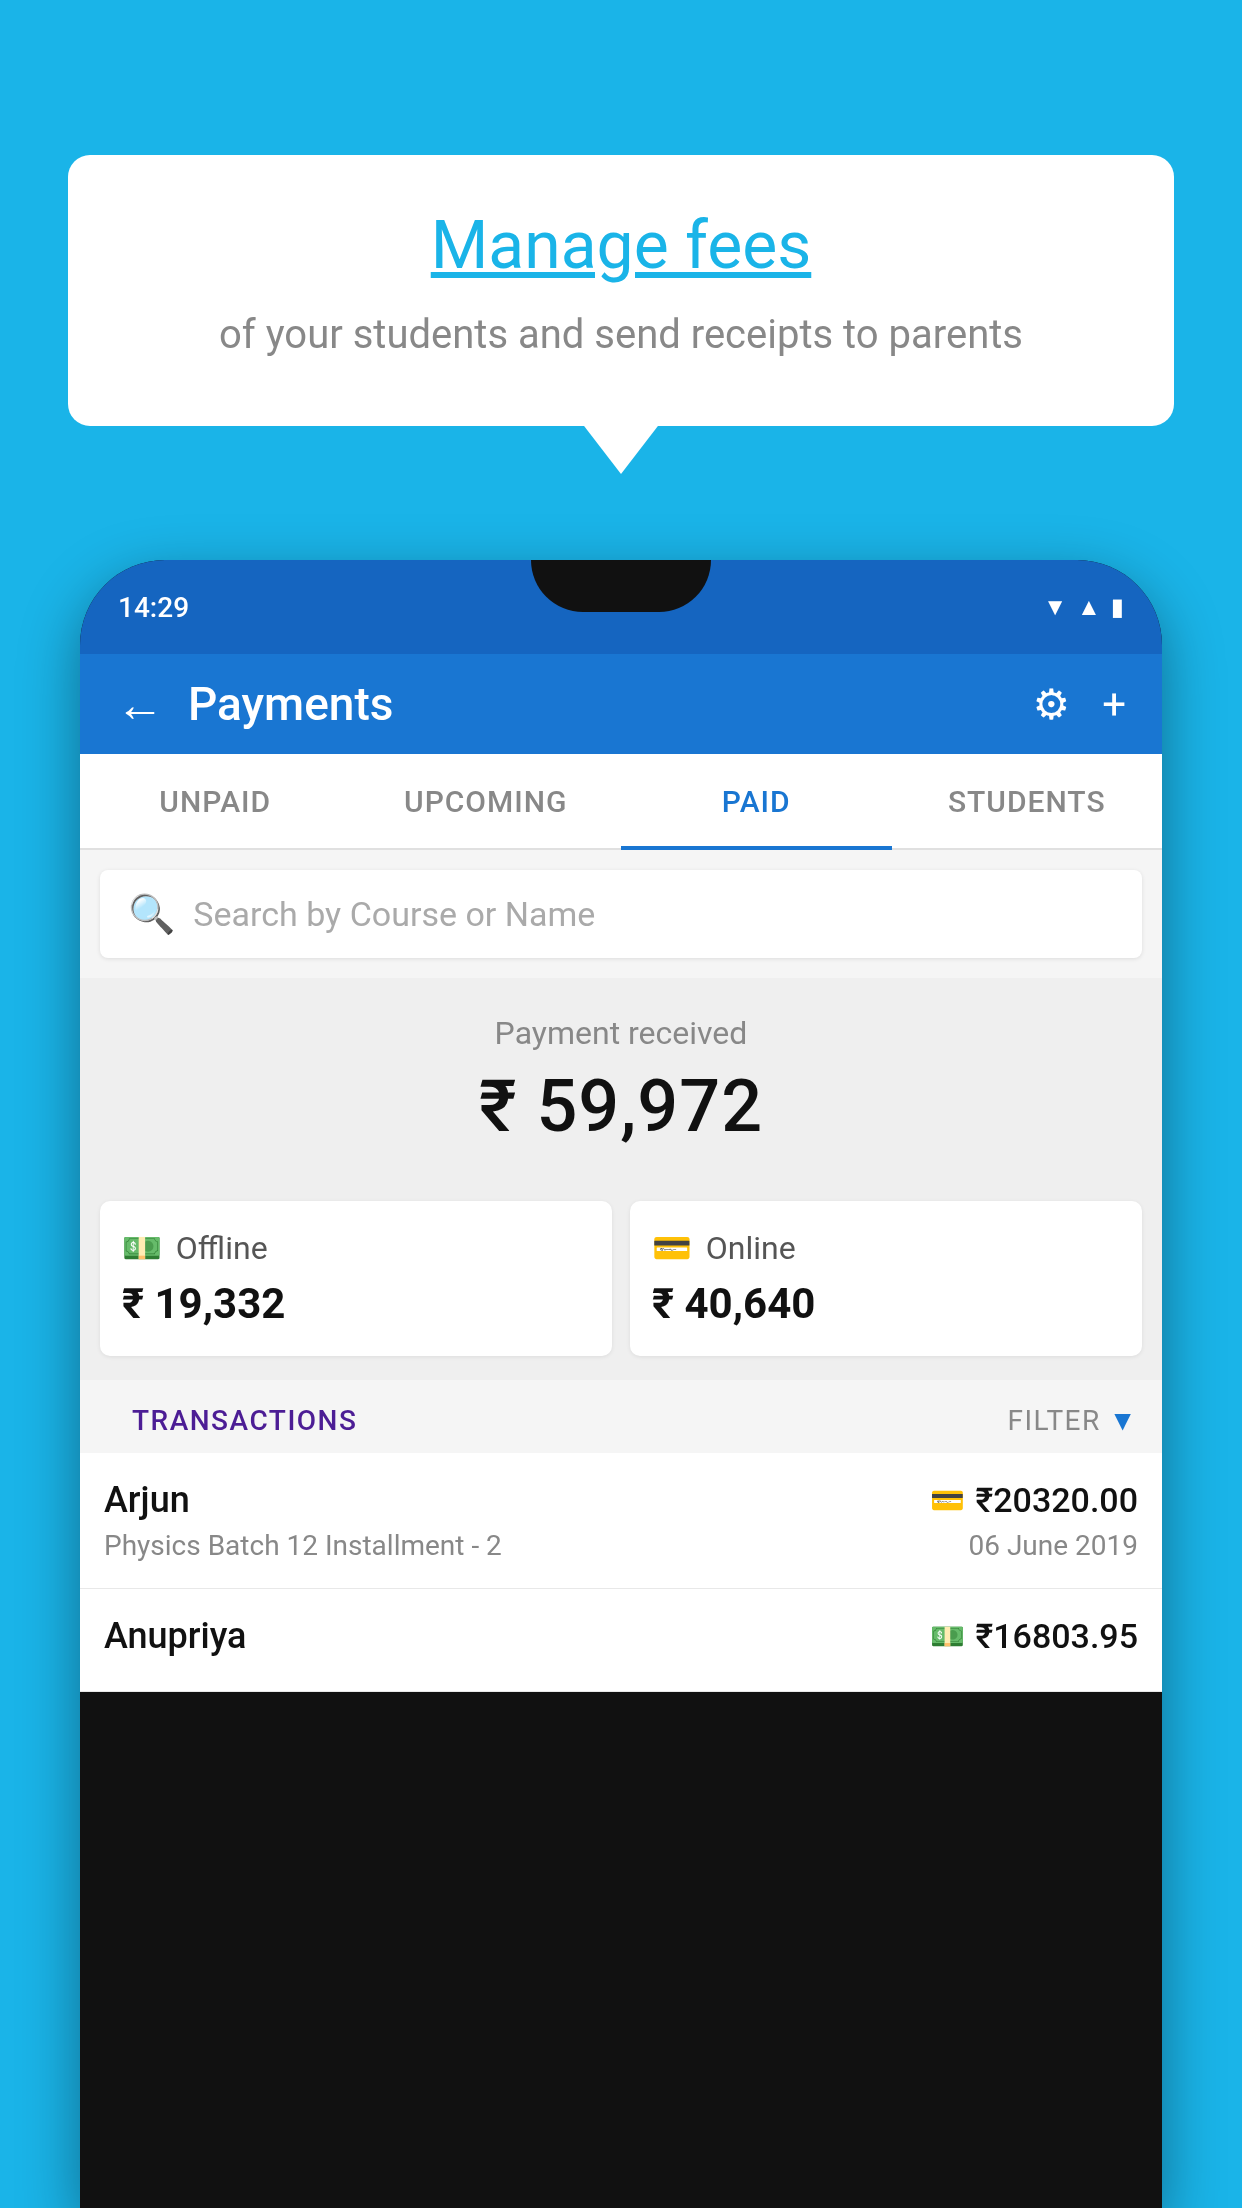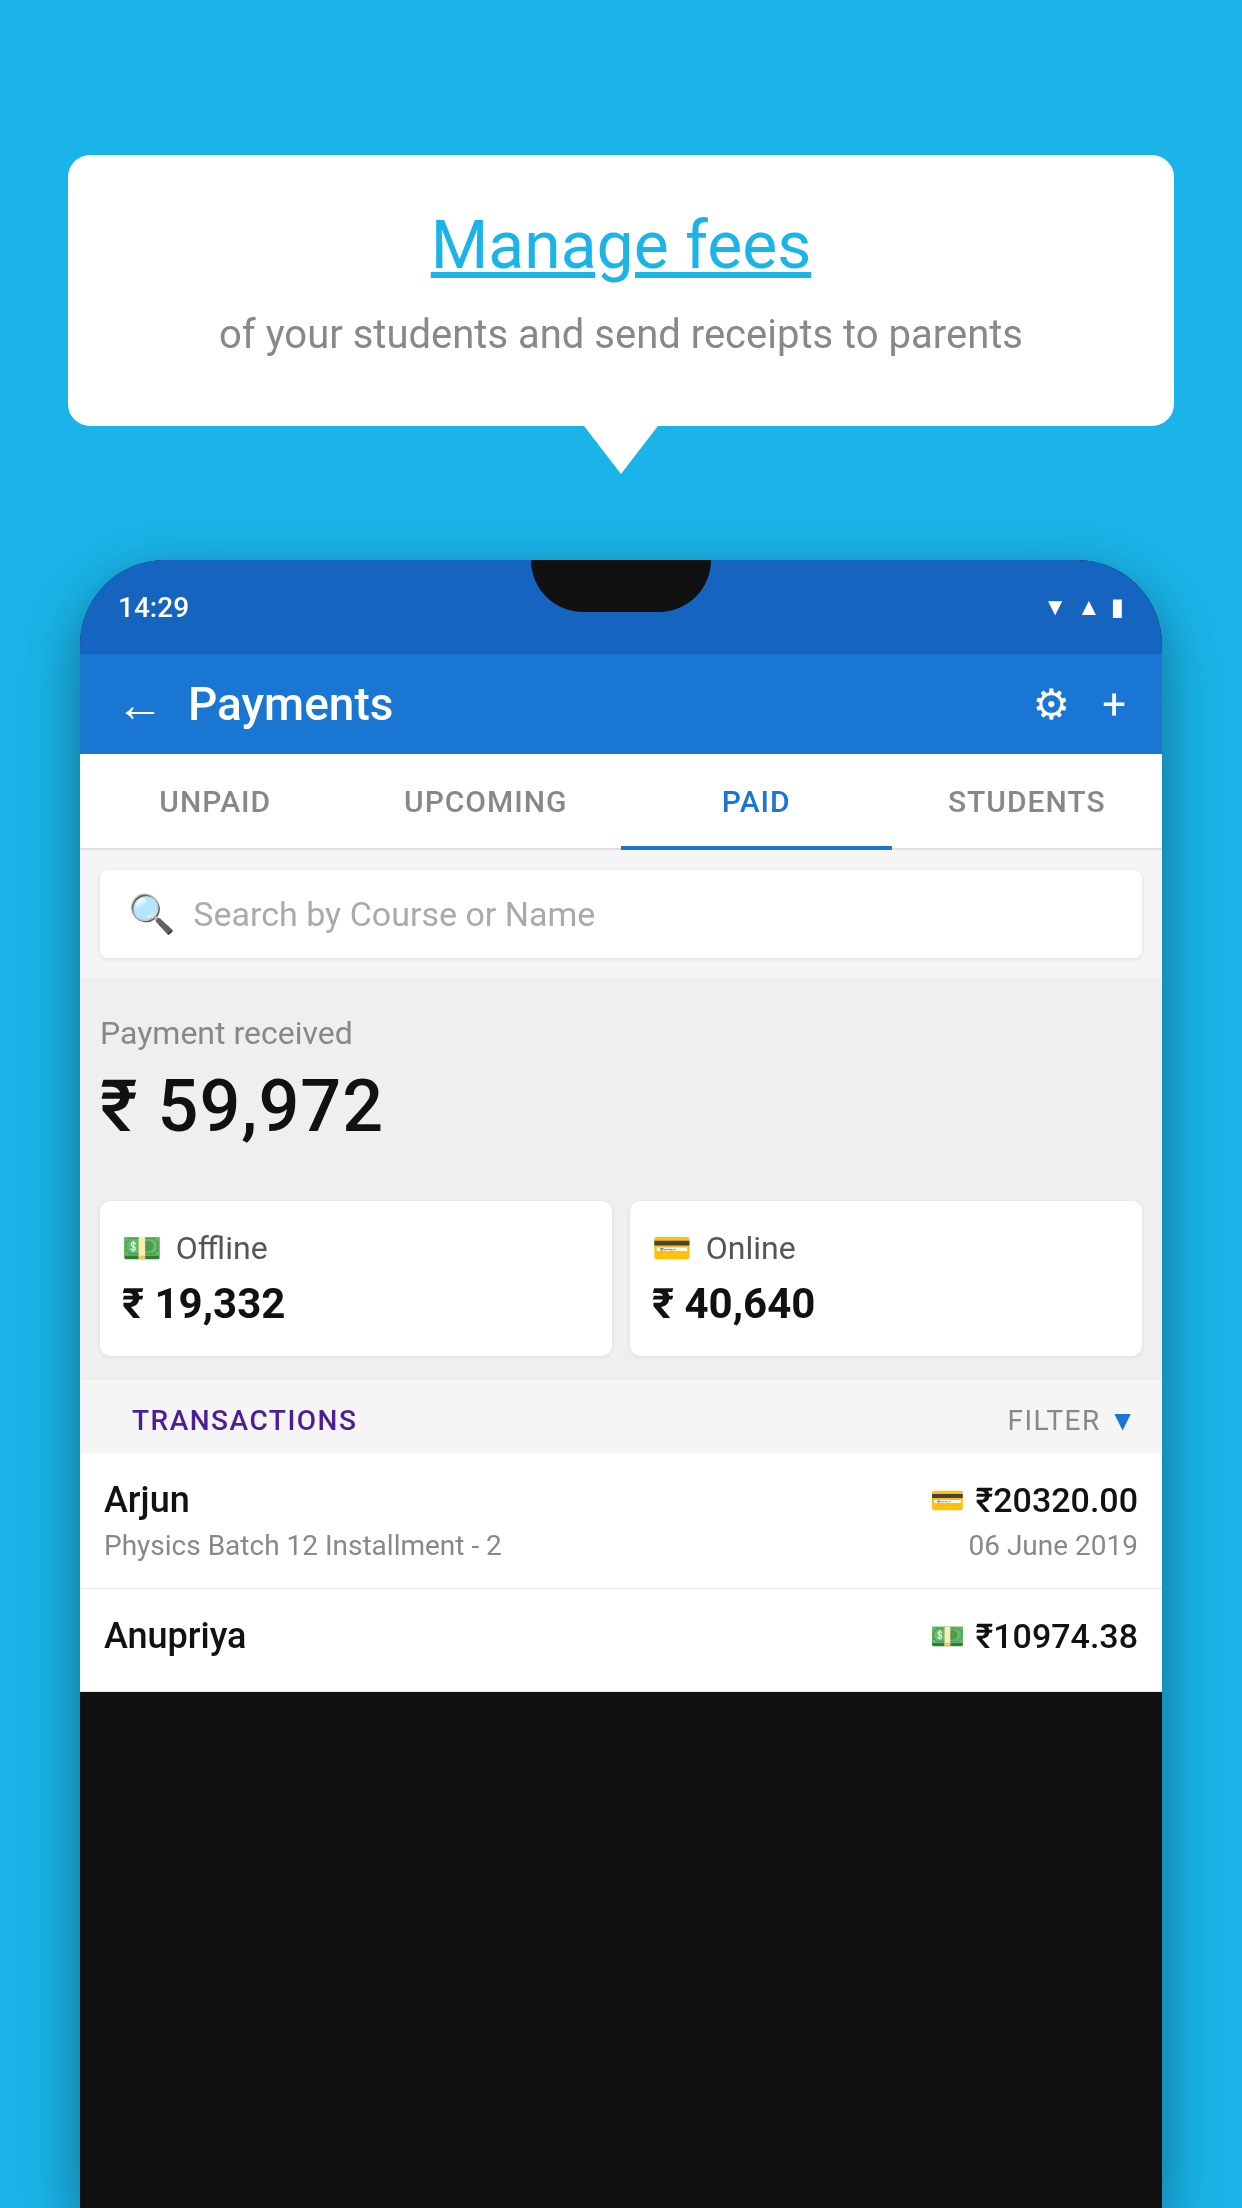--- a/index.html
+++ b/index.html
@@ -199,21 +199,21 @@
     .search-placeholder {
       color: #aaa;
       font-size: 34px;
     }
 
     
     .payment-summary {
       background: #efefef;
       margin: 20px 0 0;
       padding: 36px 20px 28px;
-      text-align: left;
+      text-align: center;
     }
 
     .payment-received-label {
       color: #888;
       font-size: 32px;
       margin-bottom: 12px;
     }
 
     .payment-amount {
       color: #111;
@@ -438,19 +438,19 @@
         <span class="transaction-course">Physics Batch 12 Installment - 2</span>
         <span class="transaction-date">06 June 2019</span>
       </div>
     </div>
 
     <div class="transaction-row">
       <div class="transaction-top">
         <span class="transaction-name">Anupriya</span>
         <div class="transaction-amount-wrap">
           <span class="transaction-card-icon">💵</span>
-          <span class="transaction-amount">₹10974.38</span>
+          <span class="transaction-amount">₹16803.95</span>
         </div>
       </div>
     </div>
 
   </div>
 </div>
 
 </body></html>

